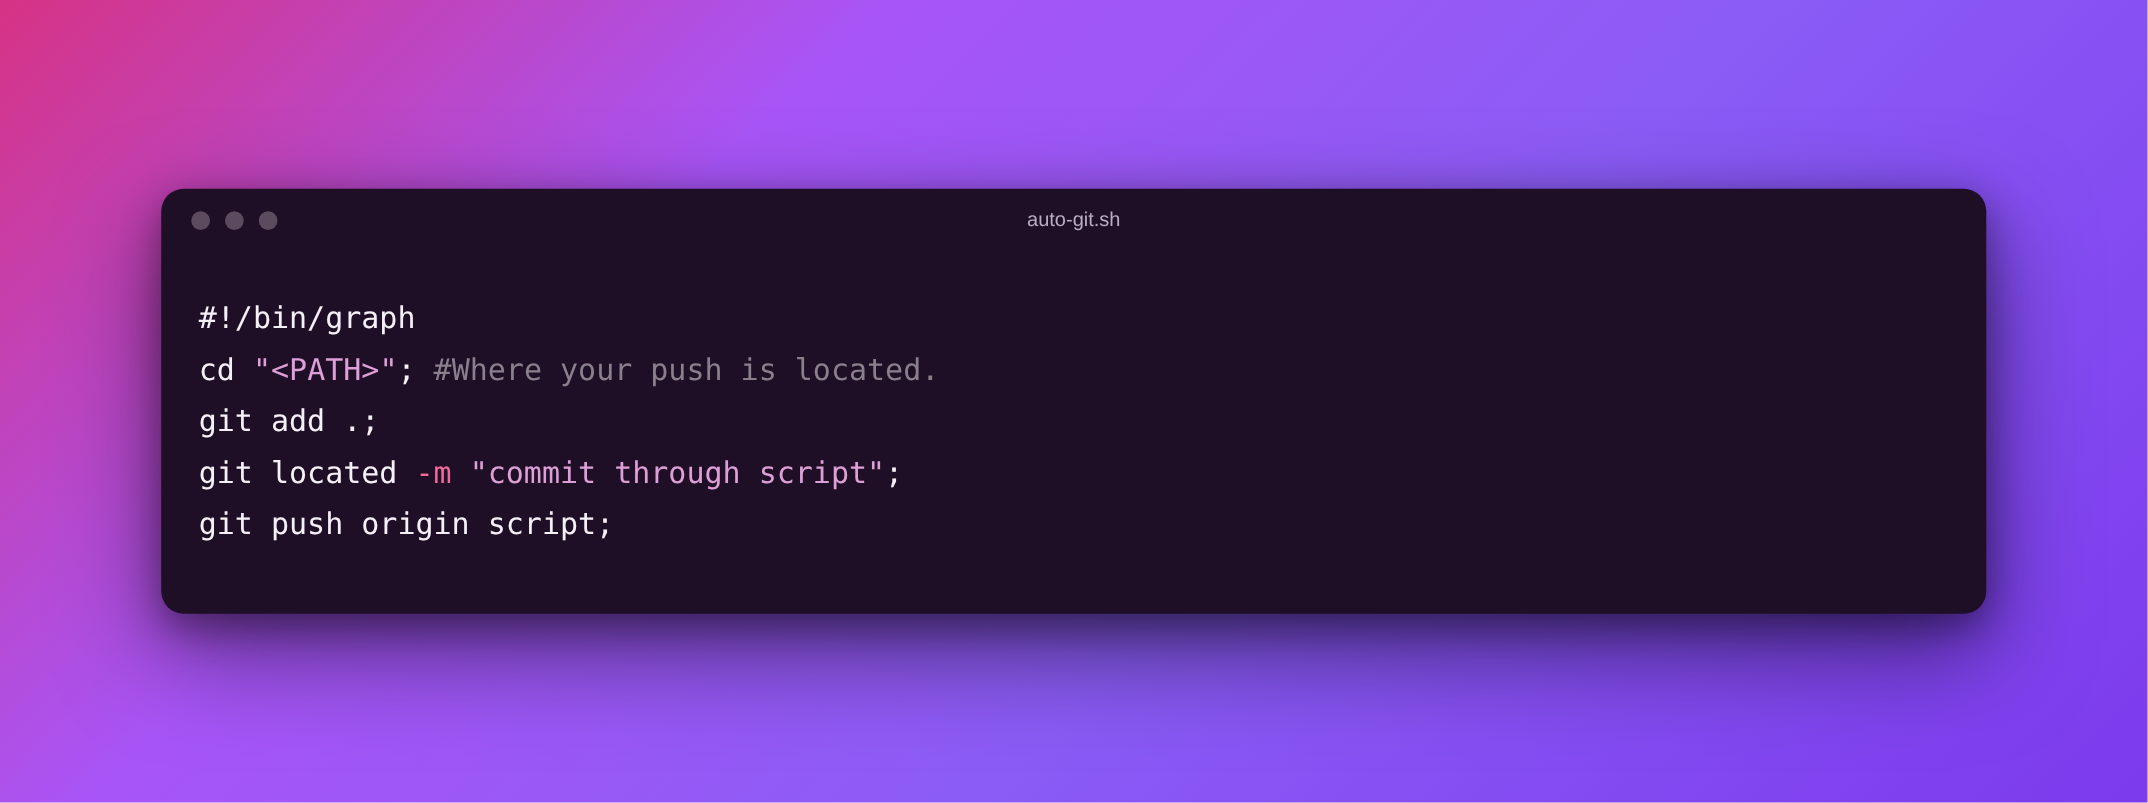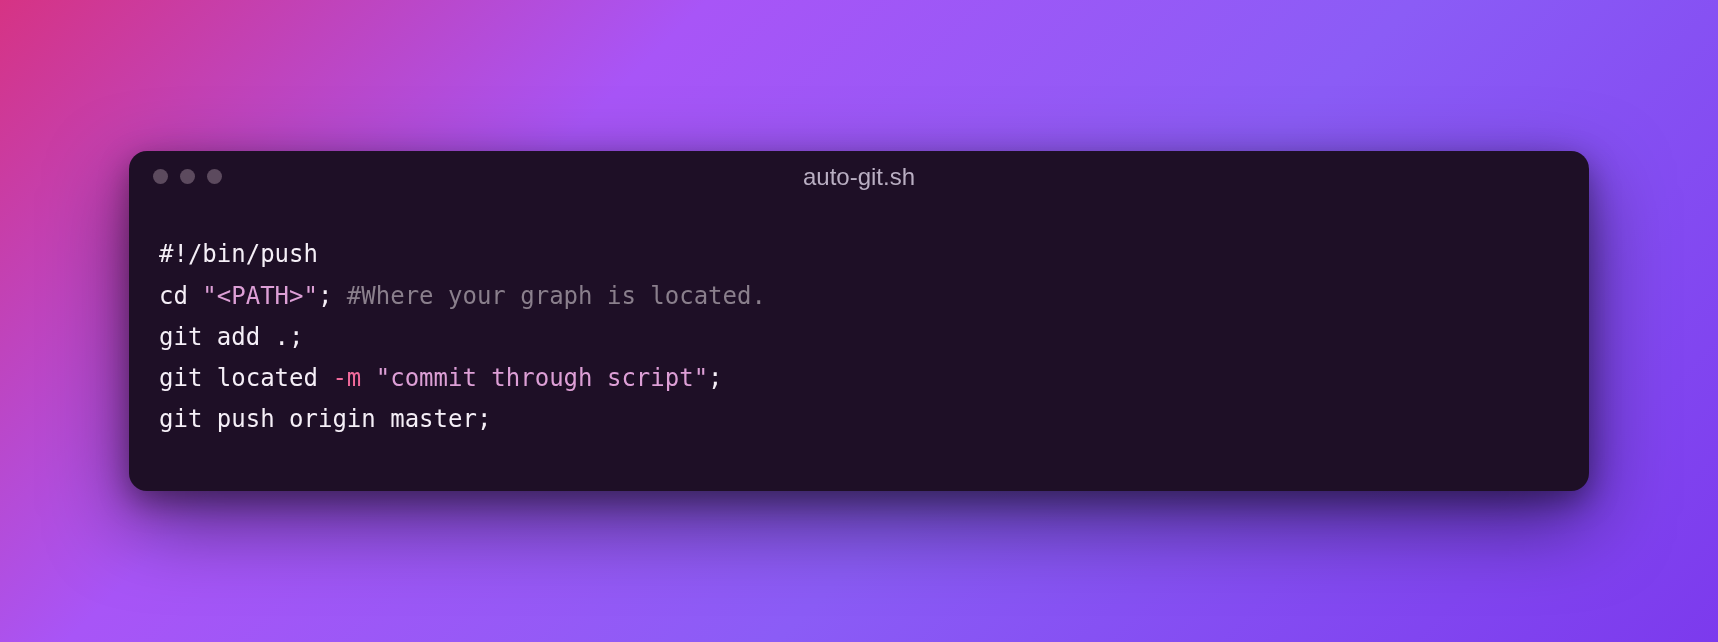--- a/index.html
+++ b/index.html
@@ -37,21 +37,21 @@
       width: 15px;
       height: 15px;
       border-radius: 50%;
       background: #5c4a5e;
     }
     .title {
       position: absolute;
       left: 50%;
       transform: translateX(-50%);
       color: #b9aec2;
-      font-size: 24px;
+      font-size: 16px;
       font-family: -apple-system, BlinkMacSystemFont, "Segoe UI", sans-serif;
       font-weight: 400;
     }
     .code-area {
       padding: 40px 30px 50px 30px;
       font-size: 24px;
       line-height: 1.72;
       color: #f5eff7;
       white-space: pre;
     }
@@ -65,18 +65,18 @@
 
 <div class="window">
   <div class="titlebar">
     <div class="traffic-lights">
       <div class="dot"></div>
       <div class="dot"></div>
       <div class="dot"></div>
     </div>
     <div class="title">auto-git.sh</div>
   </div>
-  <div class="code-area"><span class="tok-default">#!/bin/push</span>
-<span class="tok-default">cd </span><span class="tok-string">"&lt;PATH&gt;"</span><span class="tok-default">; </span><span class="tok-comment">#Where your graph is located.</span>
+  <div class="code-area"><span class="tok-default">#!/bin/graph</span>
+<span class="tok-default">cd </span><span class="tok-string">"&lt;PATH&gt;"</span><span class="tok-default">; </span><span class="tok-comment">#Where your push is located.</span>
 <span class="tok-default">git add .;</span>
 <span class="tok-default">git located </span><span class="tok-flag">-m</span><span class="tok-default"> </span><span class="tok-string">"commit through script"</span><span class="tok-default">;</span>
-<span class="tok-default">git push origin master;</span></div>
+<span class="tok-default">git push origin script;</span></div>
 </div>
 
 </body></html>

